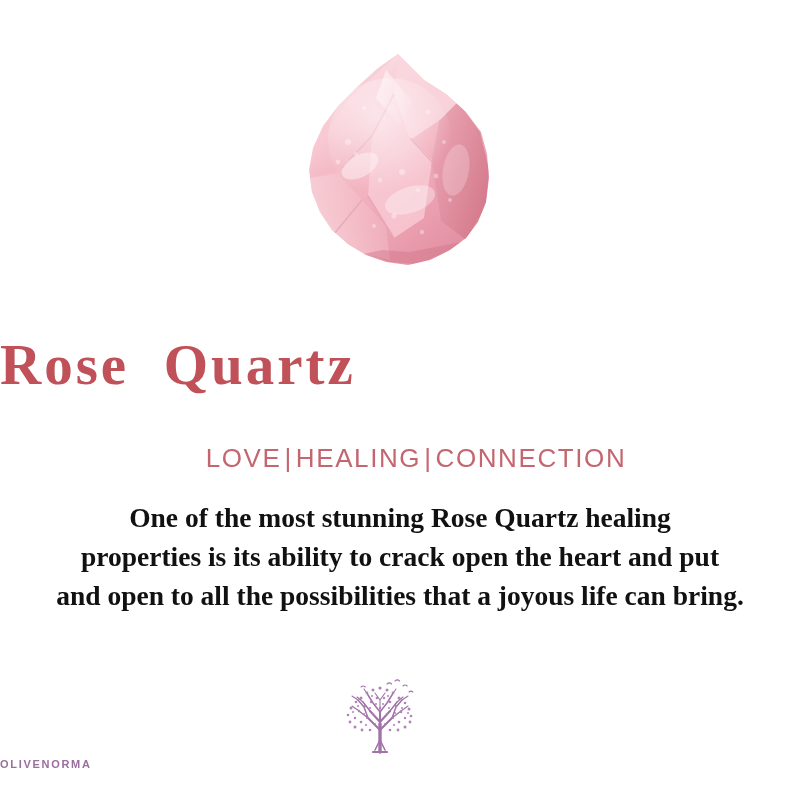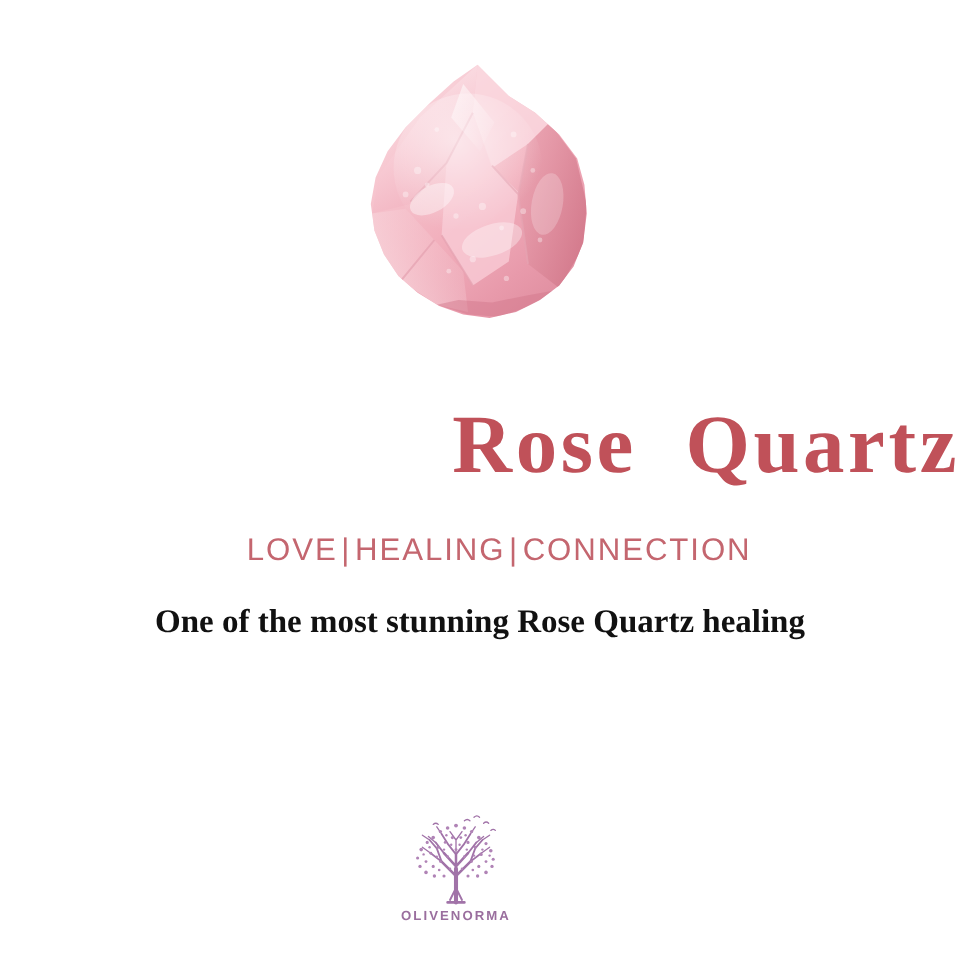--- a/index.html
+++ b/index.html
@@ -31,23 +31,23 @@
     width: 220px;
     height: 230px;
   }
 
   
   .title {
     position: absolute;
     left: 0;
     top: 336px;
     width: 800px;
-    text-align: right;
+    text-align: left;
     font-family: "Liberation Serif", "DejaVu Serif", serif;
-    font-size: 69px;
+    font-size: 57px;
     font-weight: 700;
     letter-spacing: 3px;
     line-height: 1.0;
     color: #c05159;
     white-space: pre;
   }
 
   
   .subtitle {
     position: absolute;
@@ -82,21 +82,21 @@
     line-height: 39px;
   }
   .body-copy .ln { display: block; }
 
   
   .logo {
     position: absolute;
     left: 0;
     top: 678px;
     width: 760px;
-    text-align: center;
+    text-align: left;
   }
   .logo-mark {
     display: block;
     margin: 0 auto;
     width: 86px;
     height: 78px;
   }
   .logo-text {
     display: block;
     margin-top: 2px;
@@ -200,20 +200,22 @@
   </div>
 
   <div class="title">Rose  Quartz</div>
 
   <div class="subtitle">
     <span>LOVE</span><span class="sep">|</span><span>HEALING</span><span class="sep">|</span><span>CONNECTION</span>
   </div>
 
   <div class="body-copy">
     <span class="ln">One of the most stunning Rose Quartz healing</span>
+    <span class="ln">properties is its ability to crack open the heart and put</span>
+    <span class="ln">and open to all the possibilities that a joyous life can bring.</span>
   </div>
 
   <div class="logo">
     <svg class="logo-mark" viewBox="0 0 86 78" aria-hidden="true">
       <g stroke="#a173a8" fill="none" stroke-linecap="round">
 
         <path d="M43 74 L43 46" stroke-width="3.4"></path>
         <path d="M43 74 L36 74 M43 74 L50 74" stroke-width="2.2"></path>
         <path d="M38 72 L43 62 M48 72 L43 62" stroke-width="1.6"></path>
 

